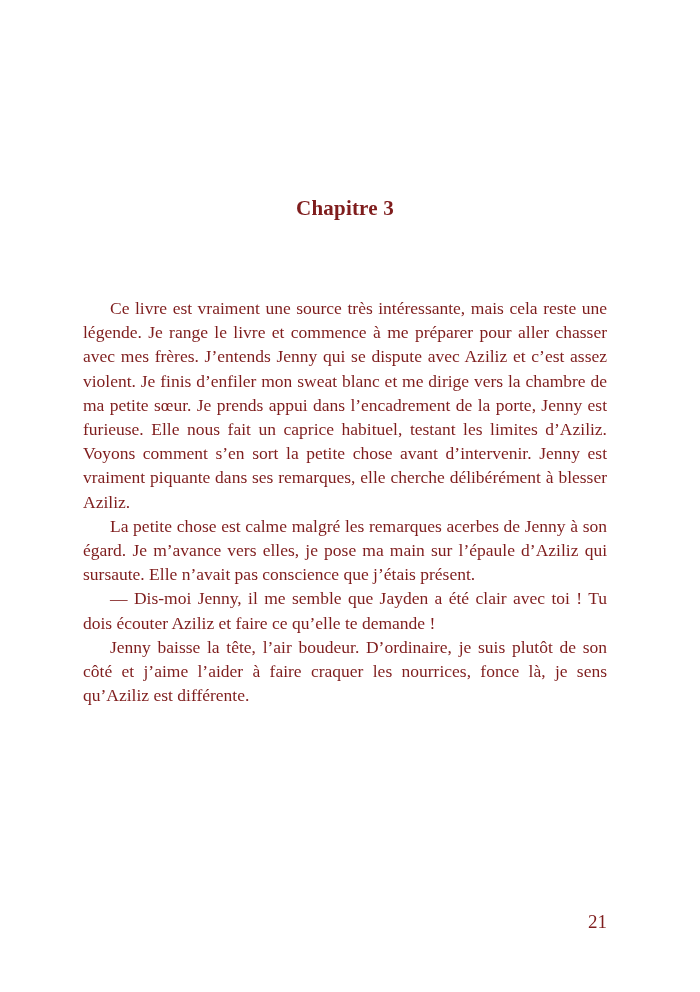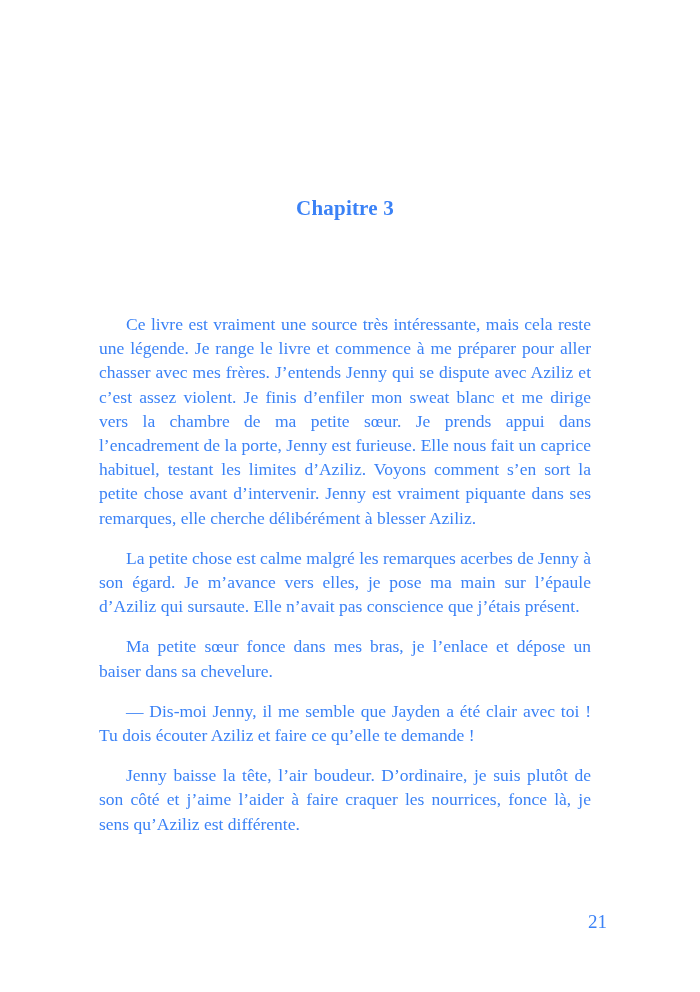--- a/index.html
+++ b/index.html
@@ -6,21 +6,21 @@
     margin: 0;
     padding: 0;
     background: #ffffff;
   }
   .page {
     position: relative;
     width: 700px;
     height: 992px;
     background: #ffffff;
     font-family: "Liberation Serif", "DejaVu Serif", serif;
-    color: #3b82f6;
+    color: #7f1d1d;
     overflow: hidden;
   }
   .chapter-title {
     position: absolute;
     top: 196px;
     left: 83px;
     width: 524px;
     text-align: center;
     font-size: 21px;
     font-weight: bold;
@@ -30,21 +30,21 @@
     position: absolute;
     top: 296px;
     left: 83px;
     width: 524px;
     font-size: 17.5px;
     line-height: 24.2px;
     text-align: justify;
     hyphens: none;
   }
   .body-text p {
-    margin: 16px;
+    margin: 0;
     padding: 0;
     text-indent: 27px;
   }
   .page-number {
     position: absolute;
     top: 911px;
     left: 83px;
     width: 524px;
     text-align: right;
     font-size: 19px;
@@ -52,19 +52,18 @@
 </style>
 </head>
 <body>
 
 <div class="page">
   <div class="chapter-title">Chapitre 3</div>
 
   <div class="body-text">
     <p>Ce livre est vraiment une source très intéressante, mais cela reste une légende. Je range le livre et commence à me préparer pour aller chasser avec mes frères. J’entends Jenny qui se dispute avec Aziliz et c’est assez violent. Je finis d’enfiler mon sweat blanc et me dirige vers la chambre de ma petite sœur. Je prends appui dans l’encadrement de la porte, Jenny est furieuse. Elle nous fait un caprice habituel, testant les limites d’Aziliz. Voyons comment s’en sort la petite chose avant d’intervenir. Jenny est vraiment piquante dans ses remarques, elle cherche délibérément à blesser Aziliz.</p>
     <p>La petite chose est calme malgré les remarques acerbes de Jenny à son égard. Je m’avance vers elles, je pose ma main sur l’épaule d’Aziliz qui sursaute. Elle n’avait pas conscience que j’étais présent.</p>
-    <p>Ma petite sœur fonce dans mes bras, je l’enlace et dépose un baiser dans sa chevelure.</p>
     <p>— Dis-moi Jenny, il me semble que Jayden a été clair avec toi ! Tu dois écouter Aziliz et faire ce qu’elle te demande !</p>
     <p>Jenny baisse la tête, l’air boudeur. D’ordinaire, je suis plutôt de son côté et j’aime l’aider à faire craquer les nourrices, fonce là, je sens qu’Aziliz est différente.</p>
   </div>
 
   <div class="page-number">21</div>
 </div>
 
 </body></html>

